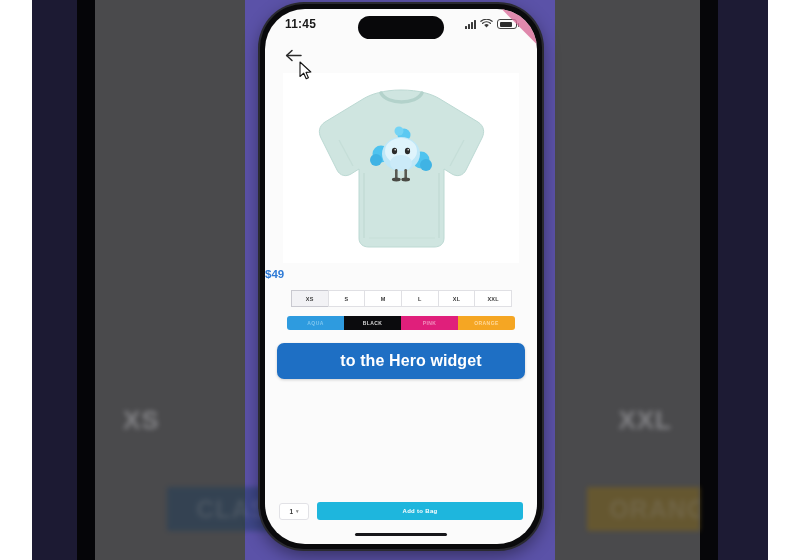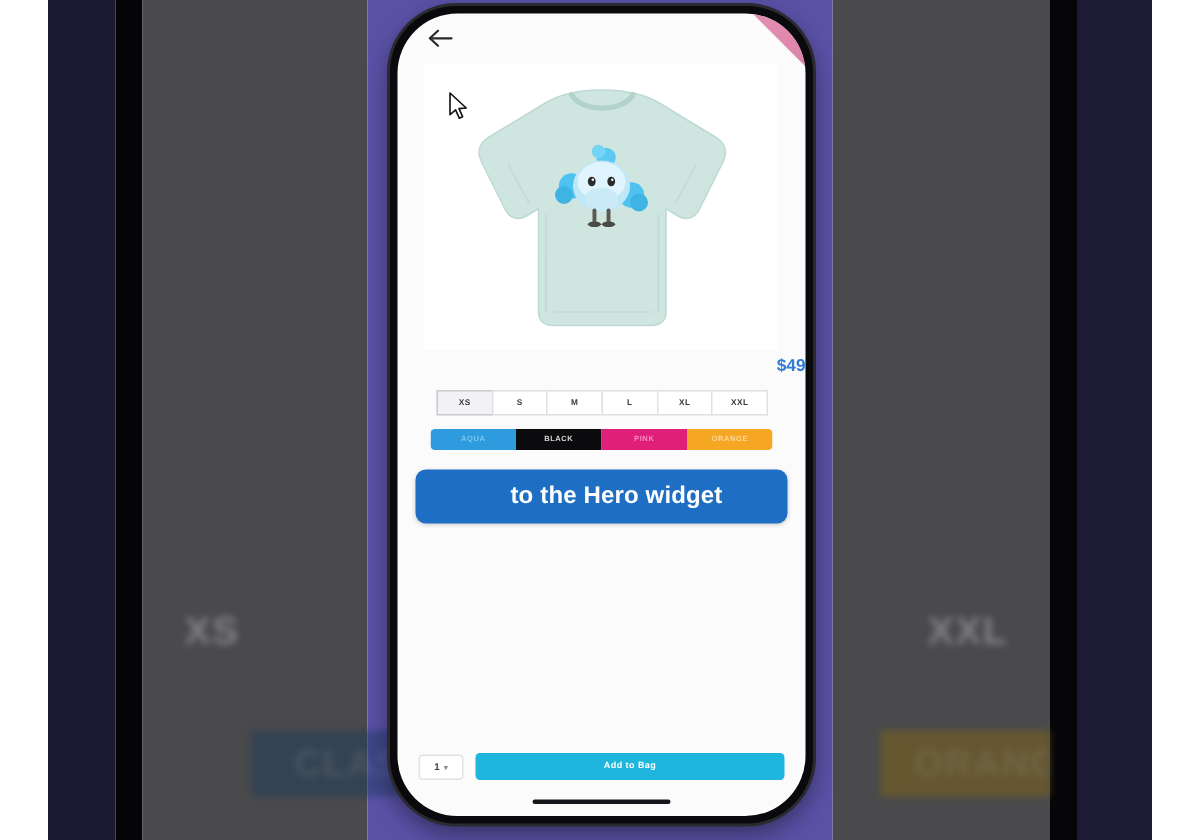--- a/index.html
+++ b/index.html
@@ -175,21 +175,21 @@
 
   
   .p-title {
     text-align:center;
     font-family:"Liberation Serif", serif;
     font-size:14.5px; font-weight:700; color:#1c1c1c;
     margin-top:13px;
     letter-spacing:0.1px;
   }
   .p-price {
-    text-align:right;
+    text-align:left;
     font-size:11.5px; font-weight:700; color:#2f7bd6;
     margin-top:5px;
   }
 
   
   .sizes {
     display:flex; justify-content:center;
     margin-top:10px;
     padding:0 26px;
   }
@@ -302,20 +302,42 @@
     </div>
   </div>
 
   <div class="phone">
     <div class="screen">
 
       <div class="ribbon">
         <span>SALE</span>
       </div>
 
+      <div class="statusbar">
+        <div class="sb-time">11:45</div>
+        <div class="dynamic-island"></div>
+        <div class="sb-right">
+          <span class="icon-cell">
+              <i></i>
+              <i></i>
+              <i></i>
+              <i></i>
+            </span>
+          <span class="icon-wifi">
+            <svg width="13" height="10" viewBox="0 0 13 10">
+              <path d="M6.5 8.6 L4.2 6.0 a3.6 3.6 0 0 1 4.6 0 Z" fill="#3a3a3a"></path>
+              <path d="M2.6 4.3 a6 6 0 0 1 7.8 0" stroke="#3a3a3a" stroke-width="1.3" fill="none" stroke-linecap="round"></path>
+              <path d="M0.9 2.3 a8.6 8.6 0 0 1 11.2 0" stroke="#3a3a3a" stroke-width="1.2" fill="none" stroke-linecap="round"></path>
+            </svg>
+          </span>
+          <span class="icon-batt">
+              <span></span>
+            </span>
+        </div>
+      </div>
 
       <div class="navrow">
         <div class="back-arrow">
           <svg width="17" height="13" viewBox="0 0 17 13">
             <path d="M7 1.5 L1.6 6.5 L7 11.5" stroke="#2a2a2a" stroke-width="1.5" fill="none" stroke-linecap="round" stroke-linejoin="round"></path>
             <path d="M1.8 6.5 L16 6.5" stroke="#2a2a2a" stroke-width="1.5" fill="none" stroke-linecap="round"></path>
           </svg>
         </div>
       </div>
 

